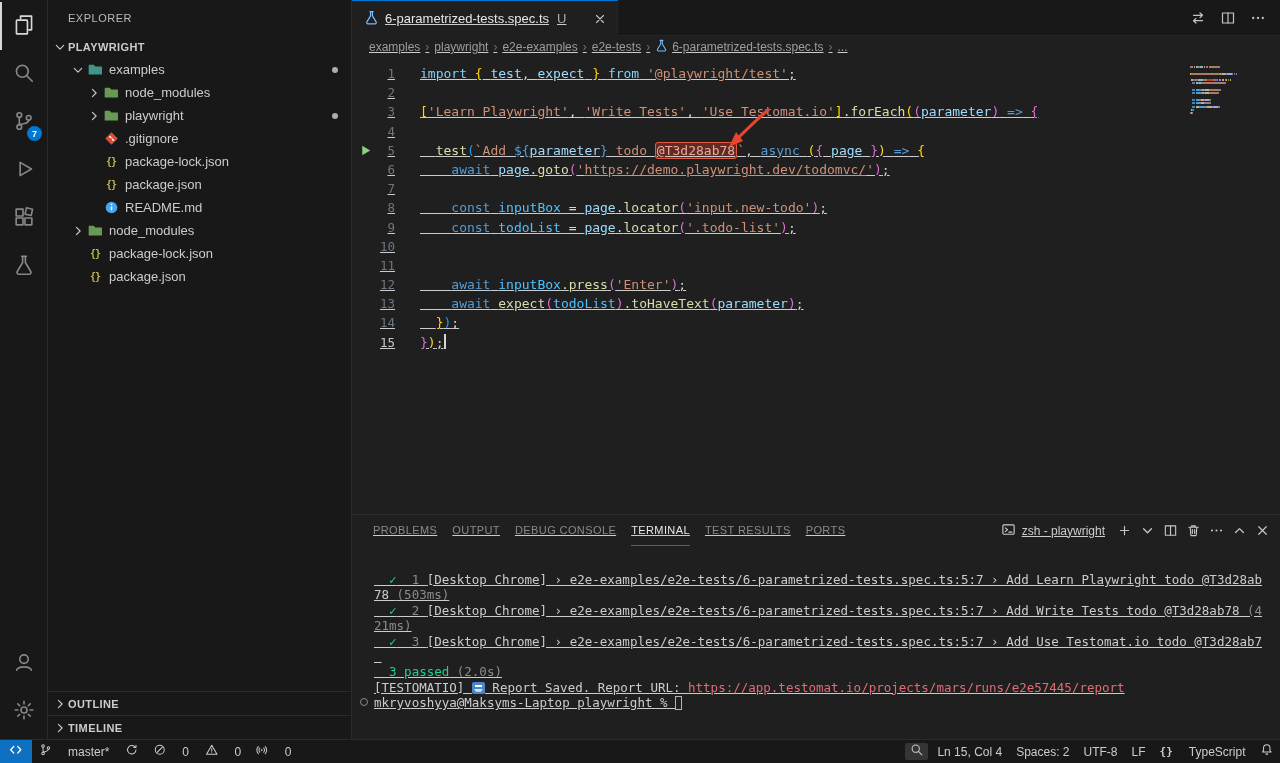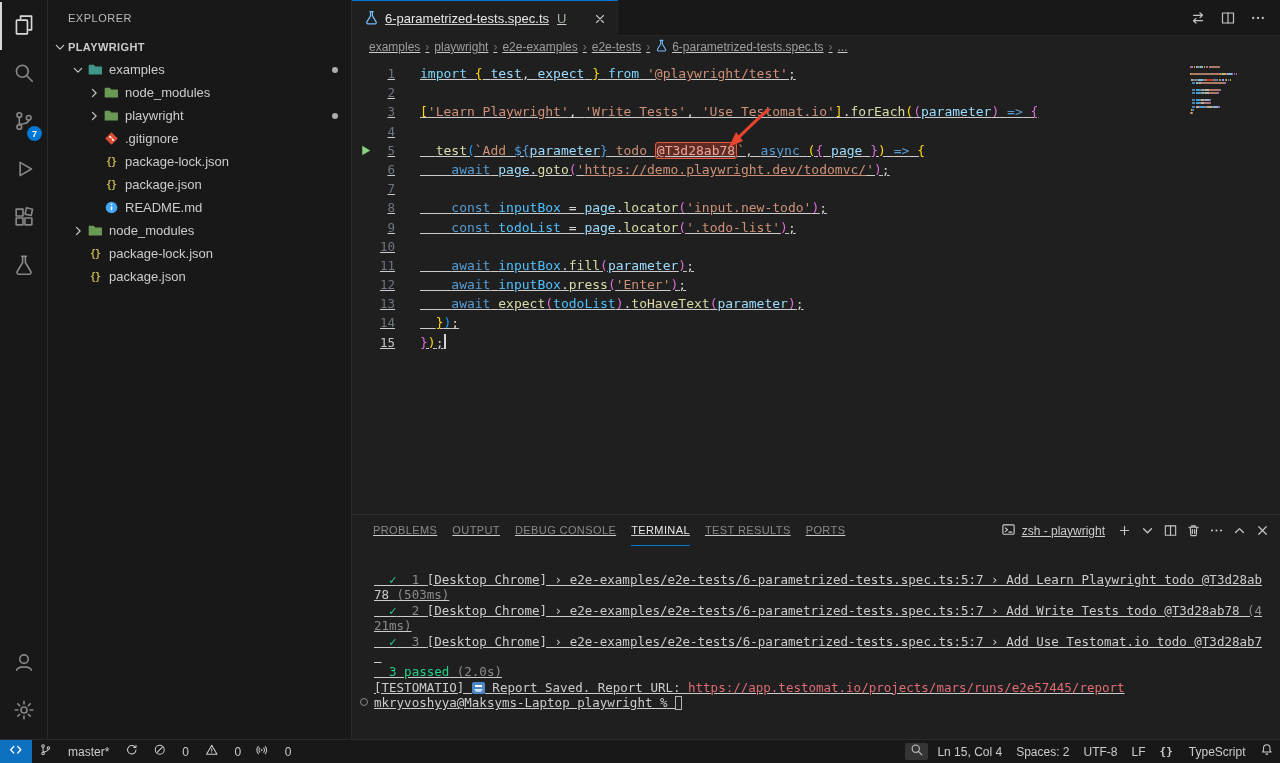--- a/index.html
+++ b/index.html
@@ -269,20 +269,38 @@
           <span class="chev"></span>
           <span class="ficon json-glyph">{}</span>
           <span>package-lock.json</span>
         </div>
         <div class="row" style="padding-left:22px">
           <span class="chev"></span>
           <span class="ficon json-glyph">{}</span>
           <span>package.json</span>
         </div>
       </div>
+    <div class="sb-bottom" id="sb-bottom">
+        <div class="brow">
+          <span class="icn chev">
+            <svg viewBox="0 0 16 16" fill="none" stroke="currentColor" stroke-width="1.4" stroke-linecap="round" stroke-linejoin="round">
+              <path d="M6.2 3.8L10.4 8l-4.2 4.2"></path>
+            </svg>
+          </span>
+          <span>OUTLINE</span>
+        </div>
+        <div class="brow">
+          <span class="icn chev">
+            <svg viewBox="0 0 16 16" fill="none" stroke="currentColor" stroke-width="1.4" stroke-linecap="round" stroke-linejoin="round">
+              <path d="M6.2 3.8L10.4 8l-4.2 4.2"></path>
+            </svg>
+          </span>
+          <span>TIMELINE</span>
+        </div>
+      </div>
   </div>
 
   <div class="main">
     <div class="tabbar">
       <div class="tab">
         <span class="icn"><svg viewBox="0 0 16 16" fill="none" stroke="currentColor" stroke-width="1.3" stroke-linecap="round" stroke-linejoin="round">
               <path d="M6.3 1.7h3.4M7 1.7v4.5l-3.9 6.5a1.35 1.35 0 0 0 1.15 2.05h7.5a1.35 1.35 0 0 0 1.15-2.05L9 6.2V1.7" stroke="#75beff"></path>
             </svg></span>
         <span class="title">6-parametrized-tests.spec.ts</span>
         <span class="badge-u">U</span>
@@ -337,21 +355,21 @@
           <div class="code-line"><span class="ln">3</span><span class="lc"><span class="b1">[</span><span class="st">'Learn Playwright'</span><span class="pl">, </span><span class="st">'Write Tests'</span><span class="pl">, </span><span class="st">'Use Testomat.io'</span><span class="b1">]</span><span class="pl">.</span><span class="fn">forEach</span><span class="b1">(</span><span class="b2">(</span><span class="vr">parameter</span><span class="b2">)</span><span class="pl"> </span><span class="kw2">=&gt;</span><span class="pl"> </span><span class="b2">{</span></span></div>
           <div class="code-line"><span class="ln">4</span><span class="lc"></span></div>
           <div class="code-line"><span class="ln"><span class="run-play"><svg viewBox="0 0 16 16" fill="none" stroke="currentColor" stroke-width="1.2" stroke-linecap="round" stroke-linejoin="round">
                   <path d="M4.5 3l8.5 5-8.5 5z" fill="#89d185" stroke="none"></path>
                 </svg></span>5</span><span class="lc"><span class="pl">  </span><span class="fn">test</span><span class="b3">(</span><span class="st">`Add </span><span class="kw2">${</span><span class="vr">parameter</span><span class="kw2">}</span><span class="st"> todo </span><span class="hl">@T3d28ab78</span><span class="st">`</span><span class="pl">, </span><span class="kw2">async</span><span class="pl"> </span><span class="b1">(</span><span class="b2">{</span><span class="pl"> </span><span class="vr">page</span><span class="pl"> </span><span class="b2">}</span><span class="b1">)</span><span class="pl"> </span><span class="kw2">=&gt;</span><span class="pl"> </span><span class="b1">{</span></span></div>
           <div class="code-line"><span class="ln">6</span><span class="lc"><span class="pl">    </span><span class="kw2">await</span><span class="pl"> </span><span class="vr">page</span><span class="pl">.</span><span class="fn">goto</span><span class="b2">(</span><span class="st">'</span><span class="lnk">https://demo.playwright.dev/todomvc/</span><span class="st">'</span><span class="b2">)</span><span class="pl">;</span></span></div>
           <div class="code-line"><span class="ln">7</span><span class="lc"></span></div>
           <div class="code-line"><span class="ln">8</span><span class="lc"><span class="pl">    </span><span class="kw2">const</span><span class="pl"> </span><span class="vr2">inputBox</span><span class="pl"> = </span><span class="vr">page</span><span class="pl">.</span><span class="fn">locator</span><span class="b2">(</span><span class="st">'input.new-todo'</span><span class="b2">)</span><span class="pl">;</span></span></div>
           <div class="code-line"><span class="ln">9</span><span class="lc"><span class="pl">    </span><span class="kw2">const</span><span class="pl"> </span><span class="vr2">todoList</span><span class="pl"> = </span><span class="vr">page</span><span class="pl">.</span><span class="fn">locator</span><span class="b2">(</span><span class="st">'.todo-list'</span><span class="b2">)</span><span class="pl">;</span></span></div>
           <div class="code-line"><span class="ln">10</span><span class="lc"></span></div>
-          <div class="code-line"><span class="ln">11</span><span class="lc"><span class="pl">    </span><span class="kw2">await</span><span class="pl"> </span><span class="vr2">inputBox</span><span class="pl">.</span><span class="fn">fill</span><span class="b2">(</span><span class="vr">parameter</span><span class="b2">)</span><span class="pl">;</span></span></div>
+          <div class="code-line"><span class="ln">11</span></div>
           <div class="code-line"><span class="ln">12</span><span class="lc"><span class="pl">    </span><span class="kw2">await</span><span class="pl"> </span><span class="vr2">inputBox</span><span class="pl">.</span><span class="fn">press</span><span class="b2">(</span><span class="st">'Enter'</span><span class="b2">)</span><span class="pl">;</span></span></div>
           <div class="code-line"><span class="ln">13</span><span class="lc"><span class="pl">    </span><span class="kw2">await</span><span class="pl"> </span><span class="fn">expect</span><span class="b2">(</span><span class="vr2">todoList</span><span class="b2">)</span><span class="pl">.</span><span class="fn">toHaveText</span><span class="b2">(</span><span class="vr">parameter</span><span class="b2">)</span><span class="pl">;</span></span></div>
           <div class="code-line"><span class="ln">14</span><span class="lc"><span class="pl">  </span><span class="b1">}</span><span class="b3">)</span><span class="pl">;</span></span></div>
           <div class="code-line"><span class="ln active">15</span><span class="lc"><span class="b2">}</span><span class="b1">)</span><span class="pl">;</span><span class="cursor-caret"></span></span></div>
         </div>
       <div class="minimap" id="minimap">
           <div class="mm-line">
             <span style="width:3.3000000000000003px;background:#c586c0"></span>
             <span style="width:1px;background:transparent"></span>
             <span style="width:1px;background:#ffd710"></span>

